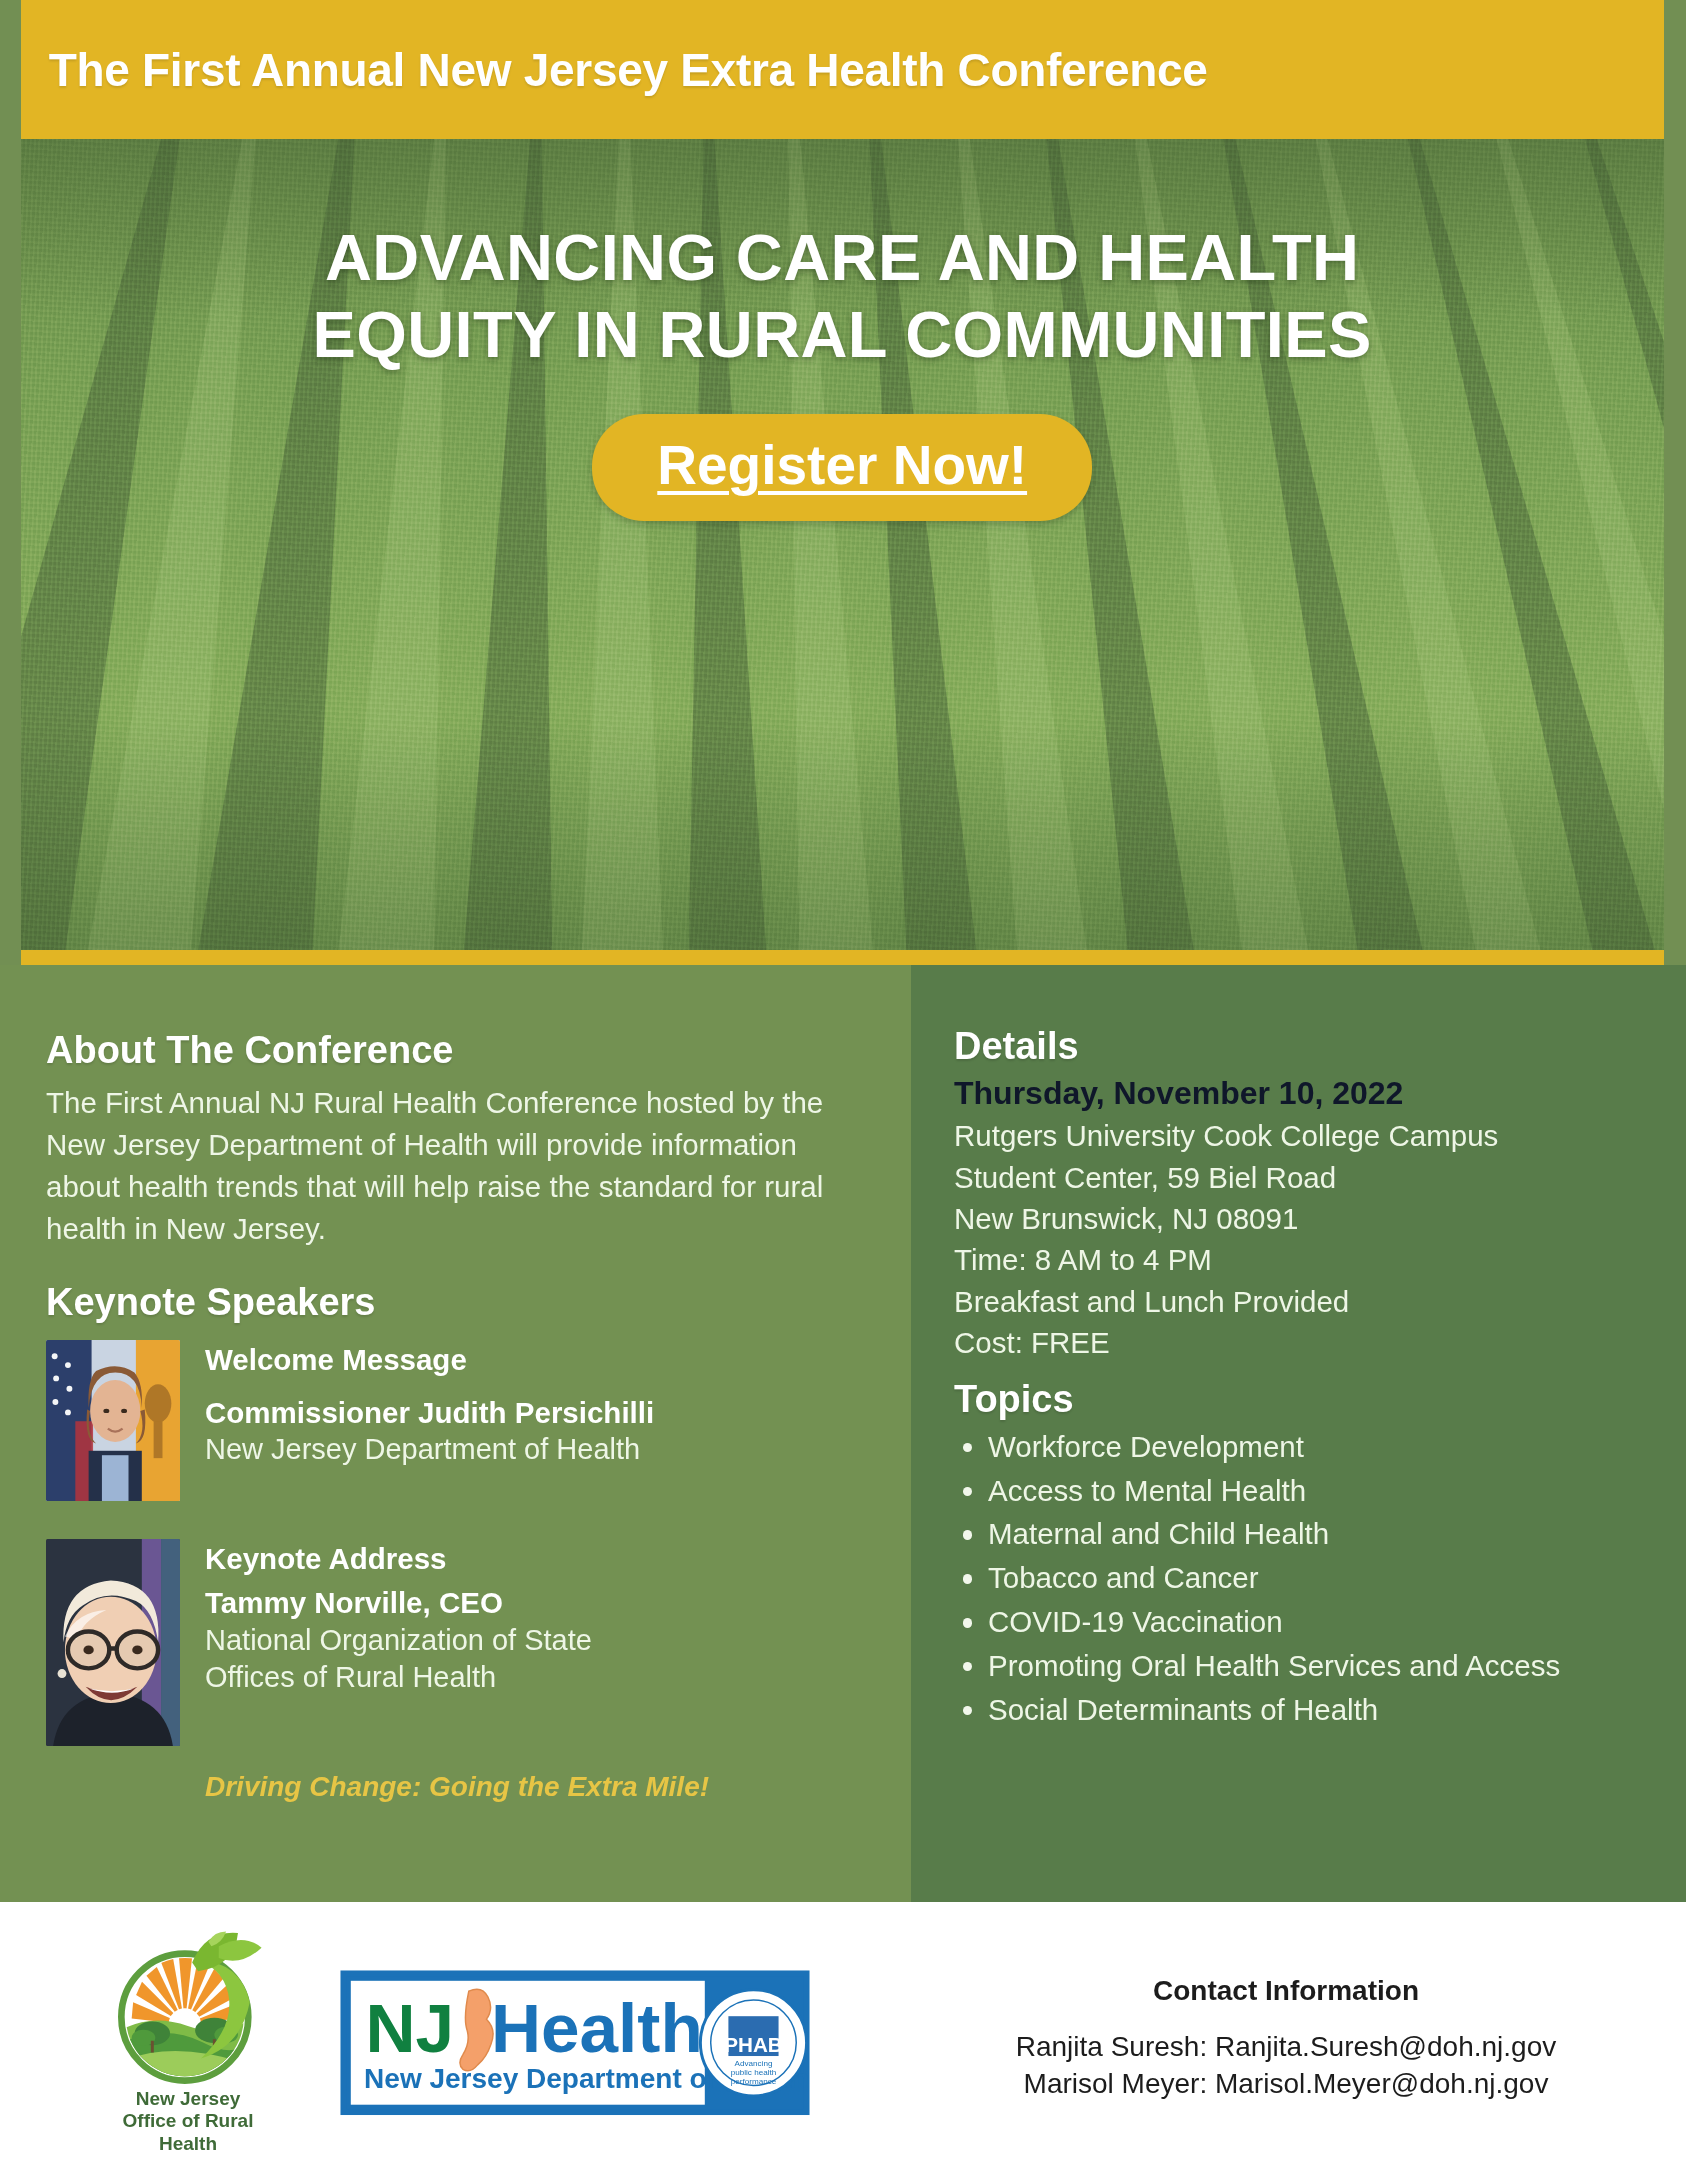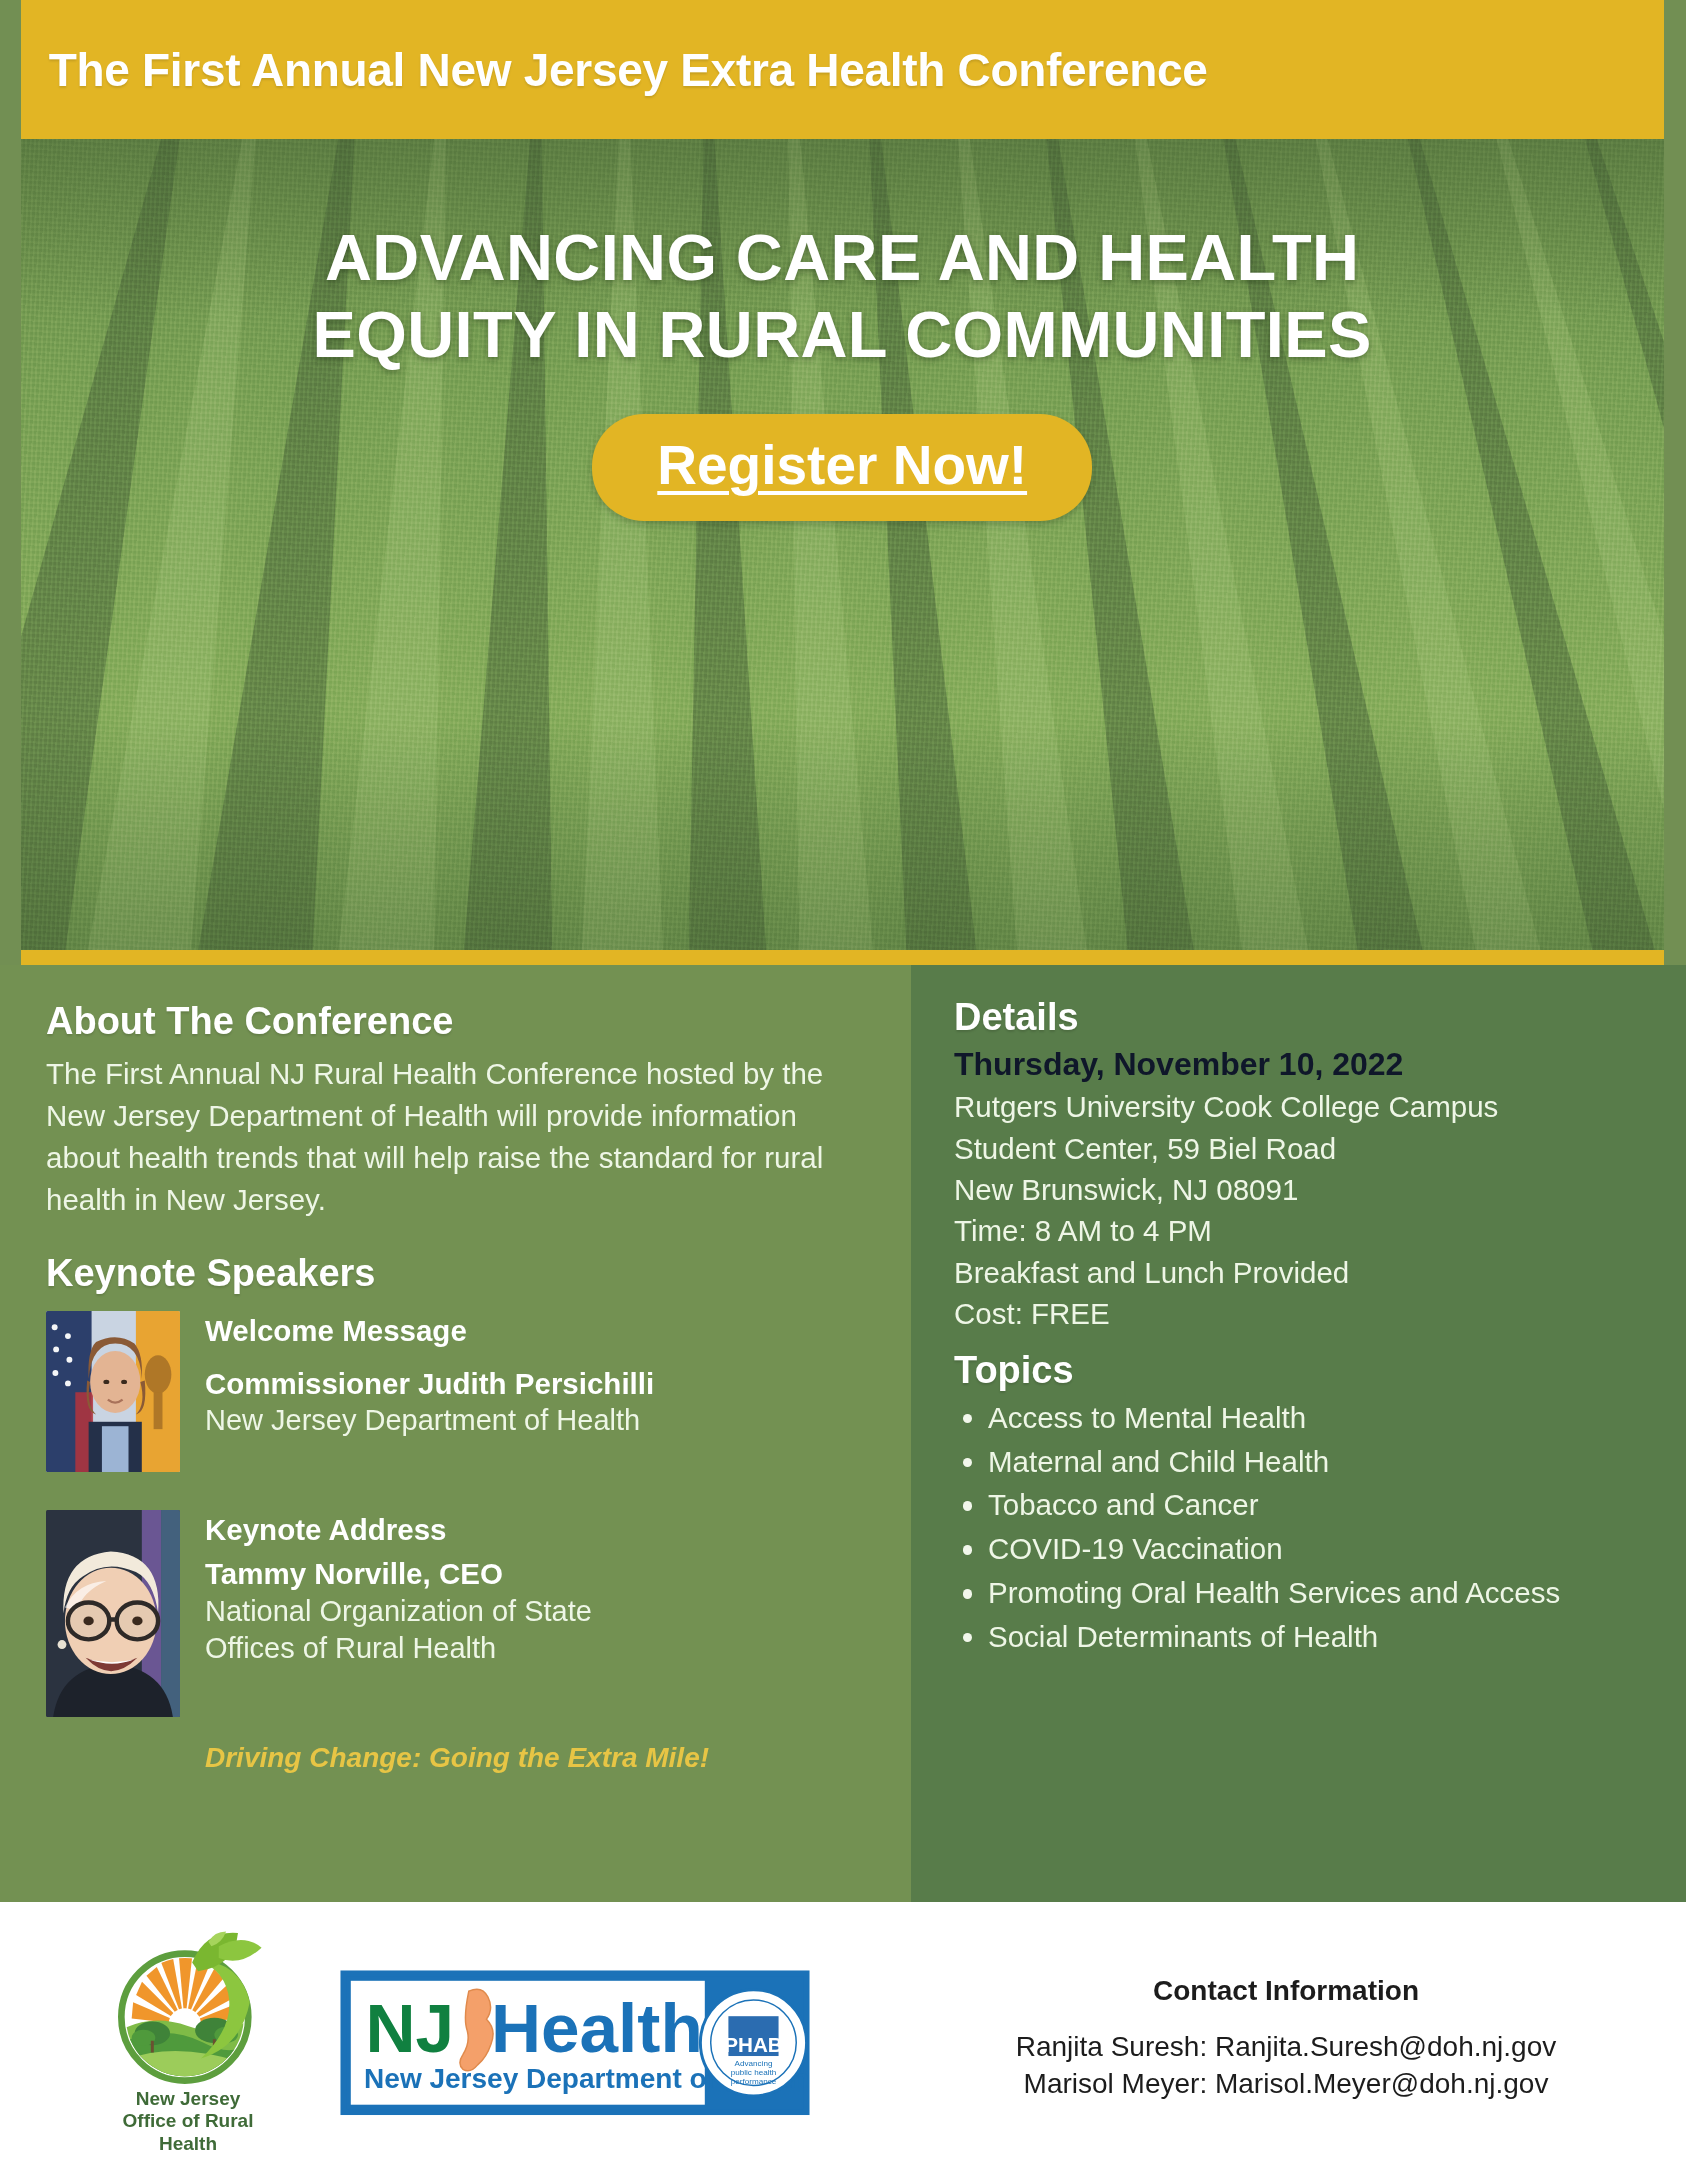--- a/index.html
+++ b/index.html
@@ -139,20 +139,21 @@
     width: 775px;
     background: #587c4a;
     padding: 31px 37px 0 43px;
   }
 
   .sec-head {
     color: #ffffff;
     font-size: 38px;
     font-weight: bold;
     text-shadow: 0 1.5px 2.2px rgba(0,0,0,0.13);
+    margin-top: 29px;
   }
   .about-head { margin-bottom: 10.3px; }
 
   .body-text {
     color: #eef6e6;
     font-size: 29.5px;
     line-height: 1.42;
     font-weight: 400;
   }
 
@@ -447,20 +448,21 @@
       <div class="det-date">Thursday, November 10, 2022</div>
       <div class="det-line">Rutgers University Cook College Campus</div>
       <div class="det-line"> Student Center, 59 Biel Road</div>
       <div class="det-line">New Brunswick, NJ 08091</div>
       <div class="det-line">Time: 8 AM to 4 PM</div>
       <div class="det-line">Breakfast and Lunch Provided</div>
       <div class="det-line">Cost: FREE</div>
 
       <div class="sec-head topics-head">Topics</div>
       <ul class="topics">
+        <li>Workforce Development</li>
         <li>Access to Mental Health</li>
         <li>Maternal and Child Health</li>
         <li>Tobacco and Cancer</li>
         <li>COVID-19 Vaccination</li>
         <li>Promoting Oral Health Services and Access</li>
         <li>Social Determinants of Health</li>
       </ul>
     </div>
   </div>
 

